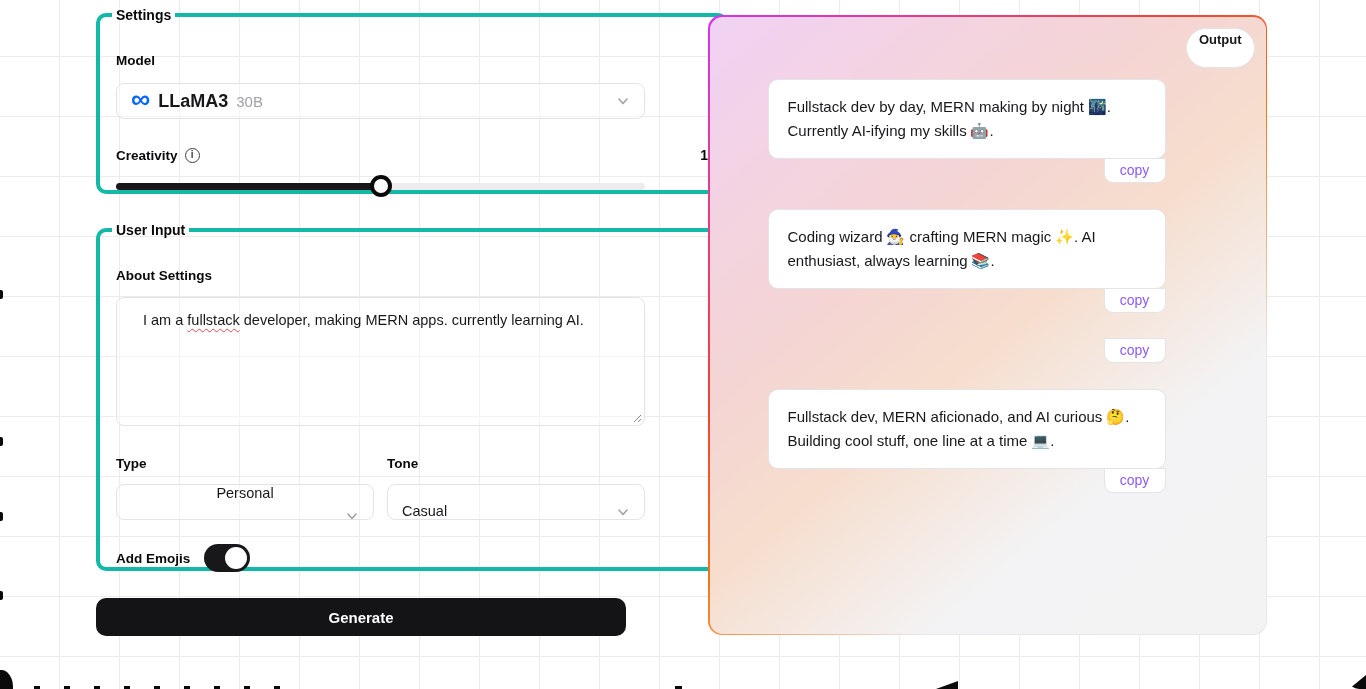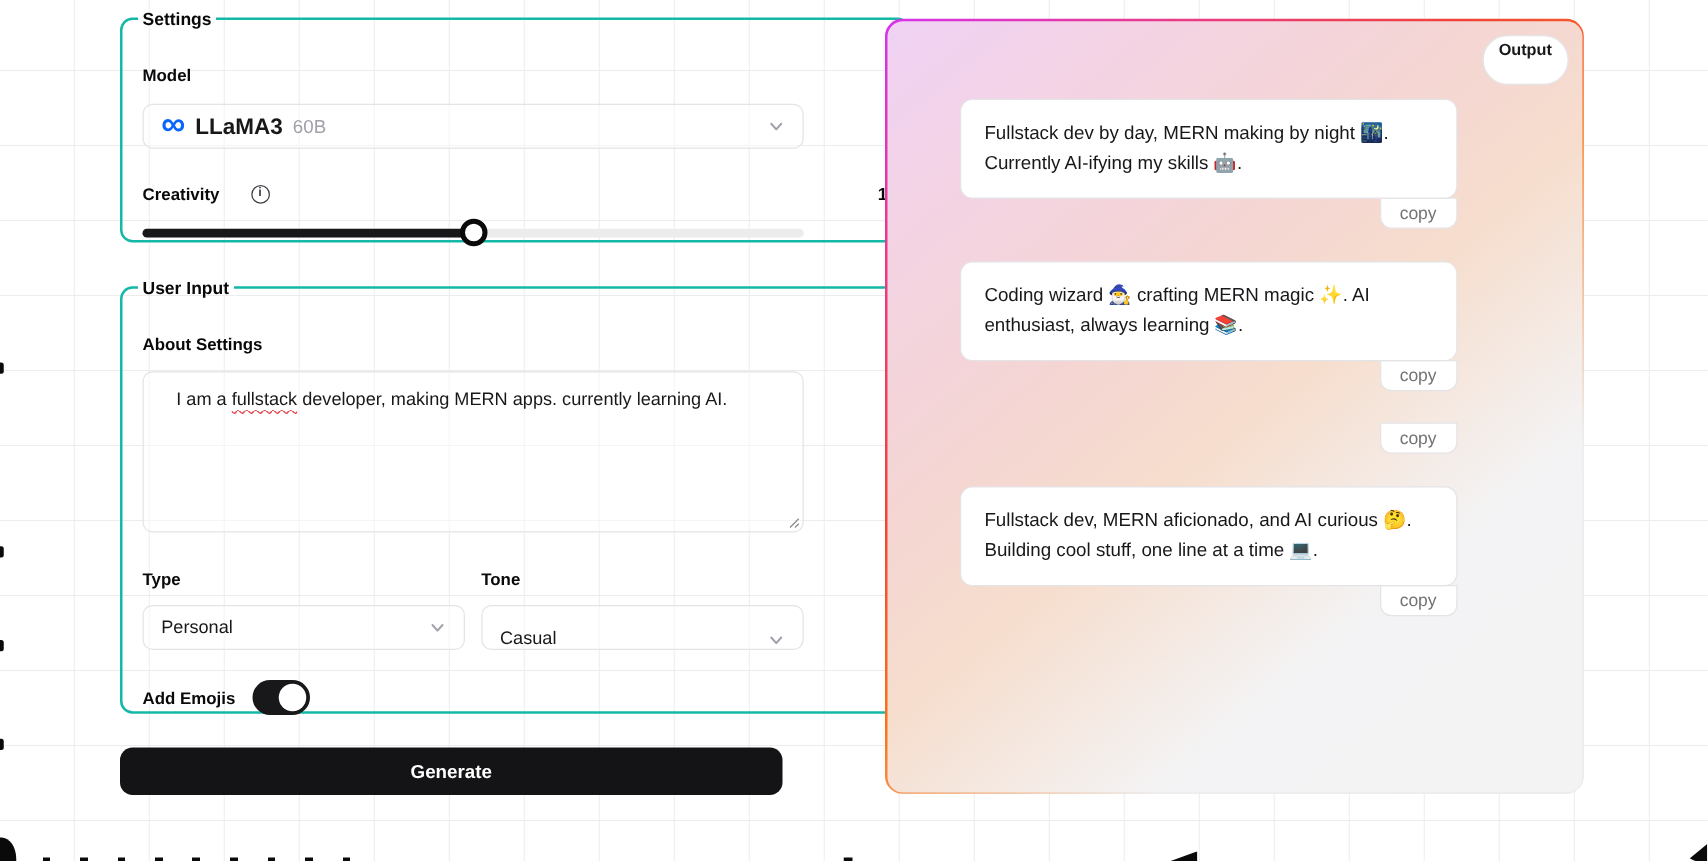--- a/index.html
+++ b/index.html
@@ -16,21 +16,21 @@
     position:relative;
     overflow:hidden;
   }
   .stage { position:absolute; inset:0; }
 
   
   .left-col { position:absolute; left:96px; top:0; width:563px; }
 
   fieldset.fs {
     position:absolute; left:0; width:632px;
-    border:2px solid #14b8a6; border-radius:10px;
+    border:4px solid #14b8a6; border-radius:10px;
     background:transparent; padding:0 16px;
   }
   fieldset.fs legend {
     font-size:14px; font-weight:700; color:#09090b;
     padding:0 4px; margin-left:-4px; line-height:16px;
   }
   .fs-settings { top:7px; height:187px; }
   .fs-userinput { top:222px; height:349px; }
 
   .field-label { position:absolute; font-size:13.5px; font-weight:700; color:#09090b; }
@@ -45,21 +45,21 @@
   .select .chev { margin-left:auto; flex:0 0 auto; }
 
   .model-select { left:16px; top:60px; width:529px; }
   .meta-logo {
     color:#0866ff; font-weight:700; font-size:27px; line-height:18px;
     display:inline-block; transform:translateY(-2px);
   }
   .model-name { font-size:18px; font-weight:700; color:#18181b; }
   .model-variant { font-size:15px; font-weight:500; color:#a1a1aa; }
 
-  .creativity-row { position:absolute; left:16px; right:16px; top:124px; display:flex; align-items:center; gap:25px; }
+  .creativity-row { position:absolute; left:16px; right:16px; top:124px; display:flex; align-items:center; gap:7px; }
   .creativity-label { font-size:13.5px; font-weight:700; color:#09090b; }
   .info-icon {
     width:15px; height:15px; border:1.3px solid #3f3f46; border-radius:50%;
     font-size:10px; line-height:12px; color:#3f3f46; font-weight:700;
     display:flex; align-items:center; justify-content:center; font-style:normal;
   }
   .creativity-value { margin-left:auto; font-size:14px; font-weight:700; color:#09090b; }
 
   .slider { position:absolute; left:16px; top:152px; width:529px; height:22px; cursor:pointer; }
   .slider-track { position:absolute; left:0; right:0; top:8px; height:7px; border-radius:4px; background:#ececec; }
@@ -78,21 +78,21 @@
   }
   .squiggle {
     text-decoration-line:underline; text-decoration-style:wavy;
     text-decoration-color:#e5484d; text-decoration-thickness:1px;
     text-underline-offset:3px;
   }
   .resize-handle { position:absolute; right:2px; bottom:2px; }
 
   .type-label { left:16px; top:218px; }
   .tone-label { left:287px; top:218px; }
-  .type-select { left:16px; top:246px; width:258px; }
+  .type-select { left:16px; top:246px; width:258px;flex-direction:column; }
   .tone-select { left:287px; top:246px; width:258px;align-items:flex-end; }
   .select-value { font-size:14.5px; color:#18181b; }
 
   .emojis-label { left:16px; top:313px; }
   .toggle {
     position:absolute; left:104px; top:306px; width:46px; height:28px;
     background:#18181b; border-radius:999px; cursor:pointer;
   }
   .toggle-knob {
     position:absolute; right:3px; top:3px; width:22px; height:22px;
@@ -127,21 +127,21 @@
   .bio-card {
     background:#ffffff; border:1px solid #e4e4e7; border-radius:10px;
     padding:15px 19px; font-size:15px; line-height:24px; color:#18181b;
     position:relative; z-index:2;
   }
   .copy-row { display:flex; justify-content:flex-end; }
   .copy-btn {
     margin-top:-1px; width:62px; height:25px;
     background:#ffffff; border:1px solid #e4e4e7;
     border-radius:0 0 9px 9px;
-    font-family:inherit; font-size:14px; font-weight:500; color:#737373;
+    font-family:inherit; font-size:14px; font-weight:500; color:#8b5cf6;
     cursor:pointer; z-index:1;
   }
 
   
   .art { position:absolute; background:#0a0a0a; }
   .art-left { left:0; width:3px; height:9px; border-radius:0 2px 2px 0; }
   .art-bl { left:0; bottom:0; width:13px; height:19px; border-radius:0 90% 0 0; }
   .art-tickrow {
     left:4px; bottom:0; width:290px; height:3px; background:none;
     background-image:repeating-linear-gradient(to right, #0a0a0a 0 6px, transparent 6px 30px);
@@ -158,21 +158,21 @@
   <div class="left-col">
 
     <fieldset class="fs fs-settings">
       <legend>Settings</legend>
 
       <div class="field-label" style="left:16px; top:30px;">Model</div>
 
       <div class="select model-select">
         <span class="meta-logo">∞</span>
         <span class="model-name">LLaMA3</span>
-        <span class="model-variant">60B</span>
+        <span class="model-variant">30B</span>
         <svg class="chev" width="14" height="14" viewBox="0 0 14 14">
           <polyline points="3,5 7,9.5 11,5" fill="none" stroke="#a1a1aa" stroke-width="1.6" stroke-linecap="round" stroke-linejoin="round"></polyline>
         </svg>
       </div>
 
       <div class="creativity-row">
         <span class="creativity-label">Creativity</span>
         <span class="info-icon">i</span>
         <span class="creativity-value">1</span>
       </div>

